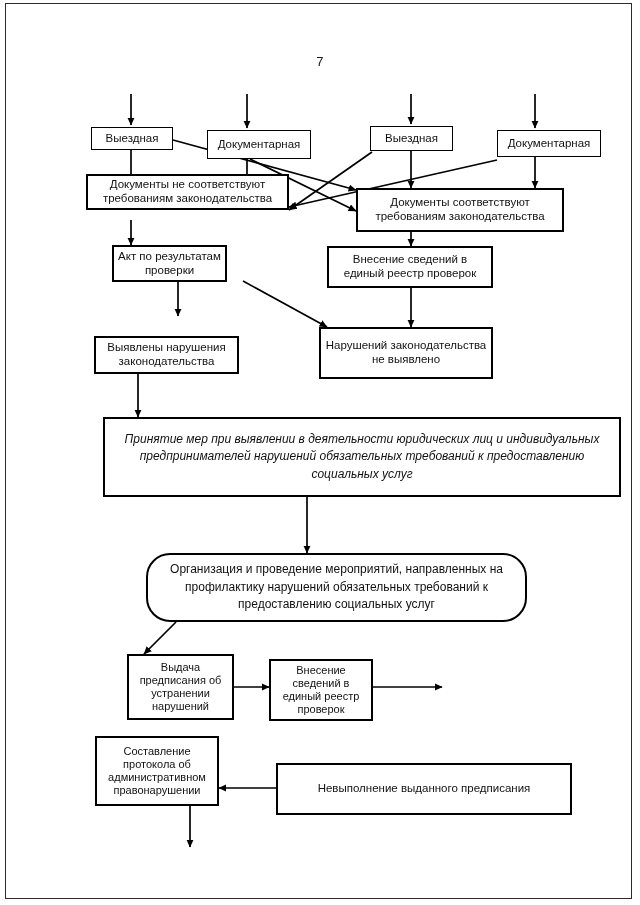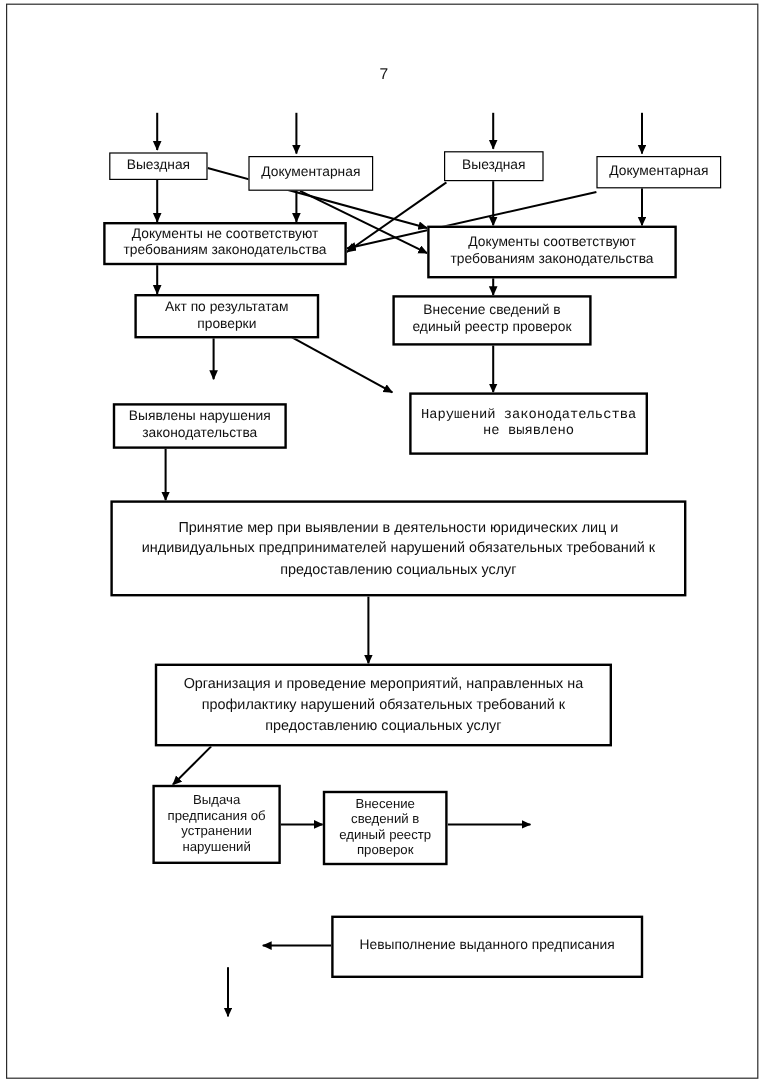--- a/index.html
+++ b/index.html
@@ -118,59 +118,62 @@
   </div>
 
   <div class="node thin" style="left:370px; top:126px; width:83px;  height:25px;">
     <span>Выездная</span>
   </div>
 
   <div class="node thin" style="left:497px; top:130px; width:104px; height:27px;">
     <span>Документарная</span>
   </div>
 
-  <div class="node" style="left:86px;  top:185px; width:203px; height:36px;">
+  <div class="node" style="left:86px;  top:174px; width:203px; height:36px;">
     <span>Документы не соответствуют требованиям законодательства</span>
   </div>
 
   <div class="node" style="left:356px; top:188px; width:208px; height:44px;">
     <span>Документы соответствуют требованиям законодательства</span>
   </div>
 
-  <div class="node" style="left:112px; top:245px; width:154px; height:37px;">
+  <div class="node" style="left:112px; top:245px; width:115px; height:37px;">
     <span>Акт по результатам проверки</span>
   </div>
 
   <div class="node" style="left:327px; top:246px; width:166px; height:42px;">
     <span>Внесение сведений в единый реестр проверок</span>
   </div>
 
   <div class="node" style="left:94px;  top:316px; width:145px; height:38px;margin-top:20px;">
     <span>Выявлены нарушения законодательства</span>
   </div>
 
-  <div class="node" style="left:341px; top:327px; width:199px; height:52px;font-family:Liberation Mono, monospace;">
+  <div class="node" style="left:319px; top:327px; width:174px; height:52px;">
     <span>Нарушений законодательства не выявлено</span>
   </div>
 
-  <div class="node big" style="left:92px; top:417px; width:480px; height:80px;">
+  <div class="node big" style="left:103px; top:417px; width:518px; height:80px;font-style:italic;">
     <span>Принятие мер при выявлении в деятельности юридических лиц и индивидуальных предпринимателей нарушений обязательных требований к предоставлению социальных услуг</span>
   </div>
 
-  <div class="node big" style="left:129px; top:553px; width:381px; height:69px;">
+  <div class="node big" style="left:146px; top:553px; width:381px; height:69px;border-radius:24px;">
     <span>Организация и проведение мероприятий, направленных на профилактику нарушений обязательных требований к предоставлению социальных услуг</span>
   </div>
 
   <div class="node small" style="left:99px;  top:654px; width:107px; height:66px;margin-left:28px;">
     <span>Выдача предписания об устранении нарушений</span>
   </div>
 
   <div class="node small" style="left:269px; top:659px; width:104px; height:62px;">
     <span>Внесение сведений в единый реестр проверок</span>
   </div>
 
 
+  <div class="node small" style="left:95px;  top:736px; width:124px; height:70px;">
+    <span>Составление протокола об административном правонарушении</span>
+  </div>
 
-  <div class="node" style="left:276px; top:763px; width:260px; height:52px;">
+  <div class="node" style="left:276px; top:763px; width:296px; height:52px;">
     <span>Невыполнение выданного предписания</span>
   </div>
 
 </div>
 
 </body></html>

